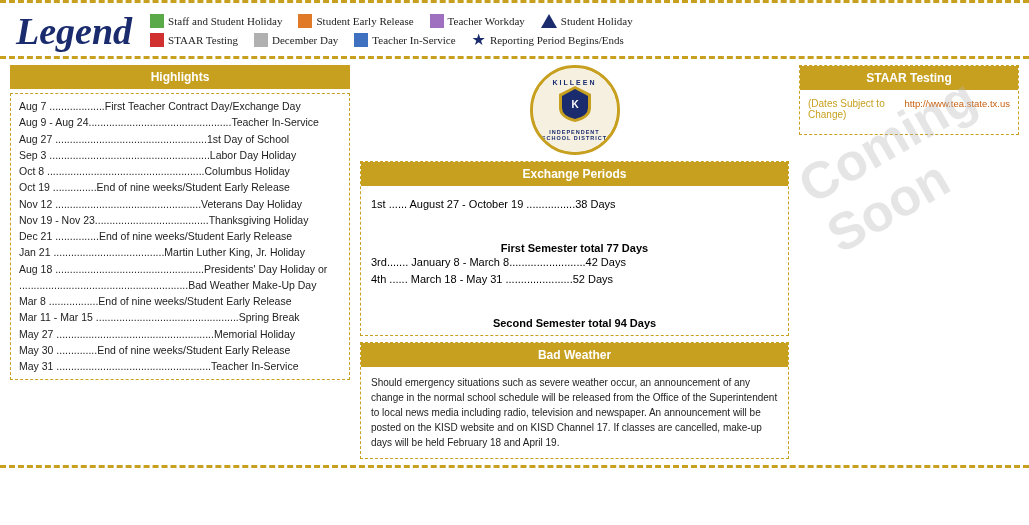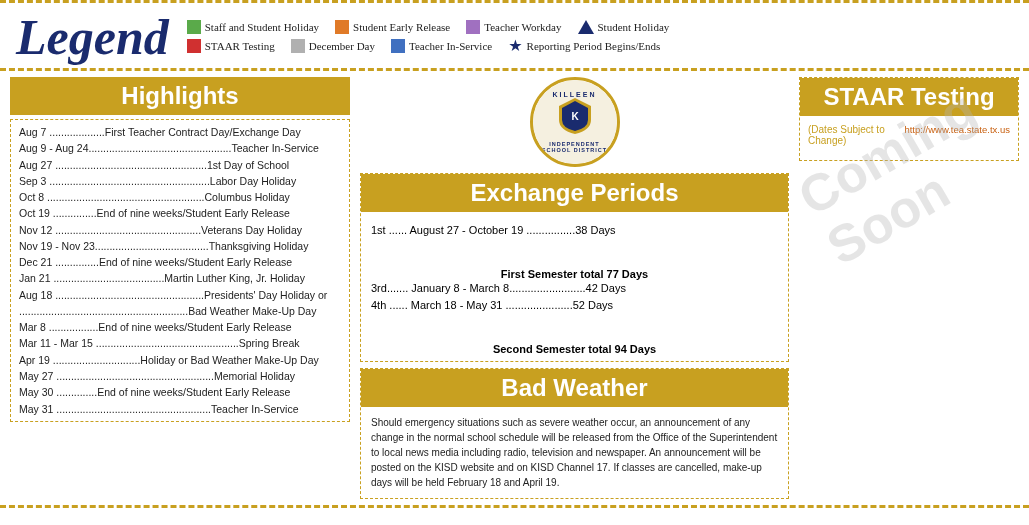--- a/index.html
+++ b/index.html
@@ -22,21 +22,21 @@
     
     .legend-section {
       display: flex;
       align-items: center;
       padding: 8px 16px 6px 16px;
       border-bottom: 3px dashed #c8a020;
     }
     .legend-title {
       font-family: Georgia, serif;
       font-style: italic;
-      font-size: 50px;
+      font-size: 38px;
       color: #1a2b6e;
       font-weight: bold;
       margin-right: 18px;
       line-height: 1;
     }
     .legend-items {
       display: flex;
       flex-wrap: wrap;
       gap: 4px 16px;
       font-size: 11px;
@@ -93,21 +93,21 @@
 
     
     .highlights-col {
       width: 340px;
       flex-shrink: 0;
     }
     .section-header {
       background: #c8a020;
       color: white;
       text-align: center;
-      font-size: 24px;
+      font-size: 12px;
       font-weight: bold;
       padding: 5px 0;
       margin-bottom: 4px;
     }
     .section-header-gold {
       background: #c8a020;
     }
     .highlights-border {
       border: 1px dashed #c8a020;
       padding: 4px 8px;
@@ -295,21 +295,20 @@
         <div class="highlight-line">Oct 8 ......................................................Columbus Holiday</div>
         <div class="highlight-line">Oct 19 ...............End of nine weeks/Student Early Release</div>
         <div class="highlight-line">Nov 12 ..................................................Veterans Day Holiday</div>
         <div class="highlight-line">Nov 19 - Nov 23.......................................Thanksgiving Holiday</div>
         <div class="highlight-line">Dec 21 ...............End of nine weeks/Student Early Release</div>
         <div class="highlight-line">Jan 21 ......................................Martin Luther King, Jr. Holiday</div>
         <div class="highlight-line">Aug 18 ...................................................Presidents' Day Holiday or</div>
         <div class="highlight-line">..........................................................Bad Weather Make-Up Day</div>
         <div class="highlight-line">Mar 8 .................End of nine weeks/Student Early Release</div>
         <div class="highlight-line">Mar 11 - Mar 15 .................................................Spring Break</div>
-        <div class="highlight-line">Apr 19 ..............................Holiday or Bad Weather Make-Up Day</div>
         <div class="highlight-line">May 27 ......................................................Memorial Holiday</div>
         <div class="highlight-line">May 30 ..............End of nine weeks/Student Early Release</div>
         <div class="highlight-line">May 31 .....................................................Teacher In-Service</div>
       </div>
     </div>
   </div>
 
   <div class="center-col">
 
     <div class="school-logo">

